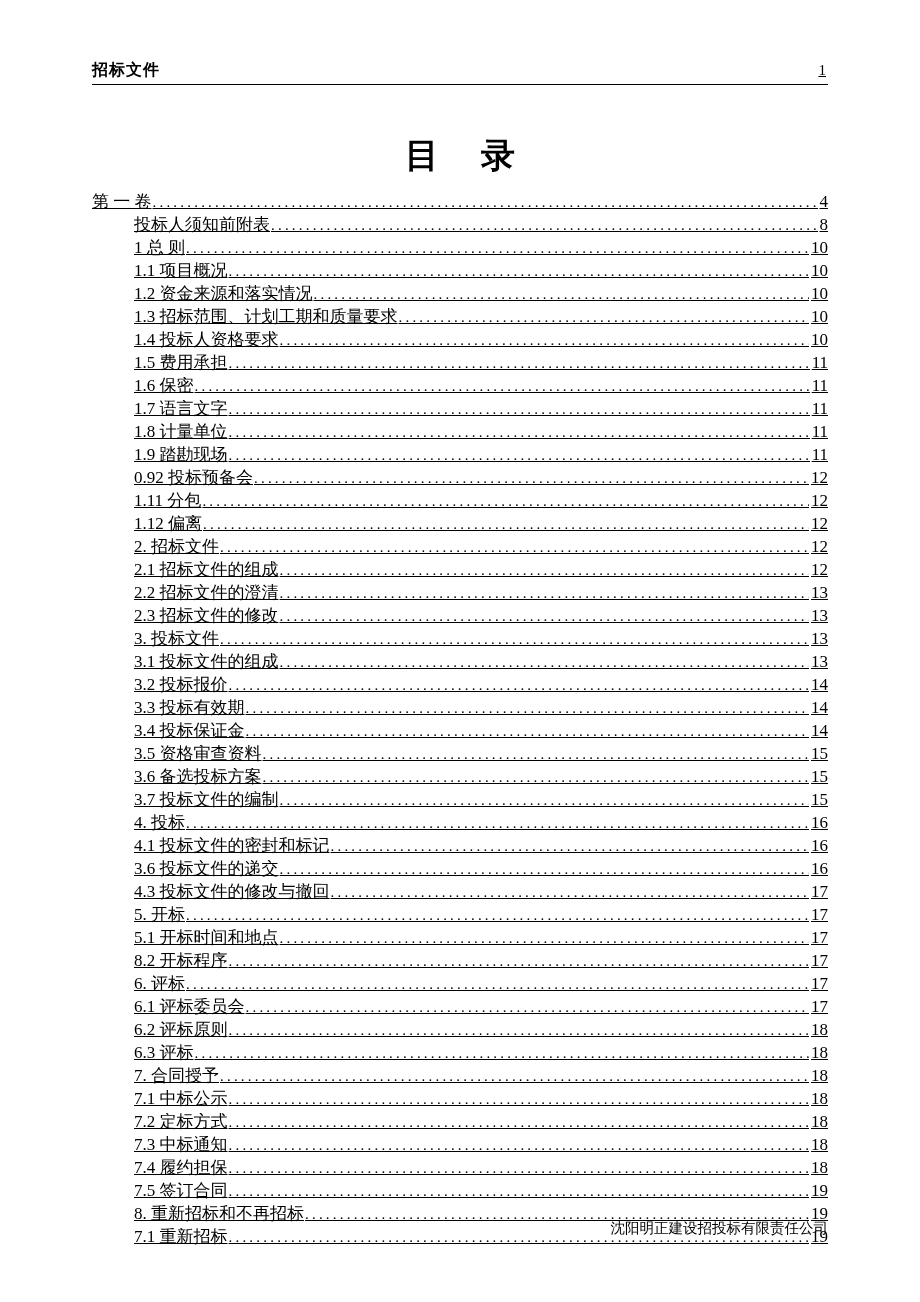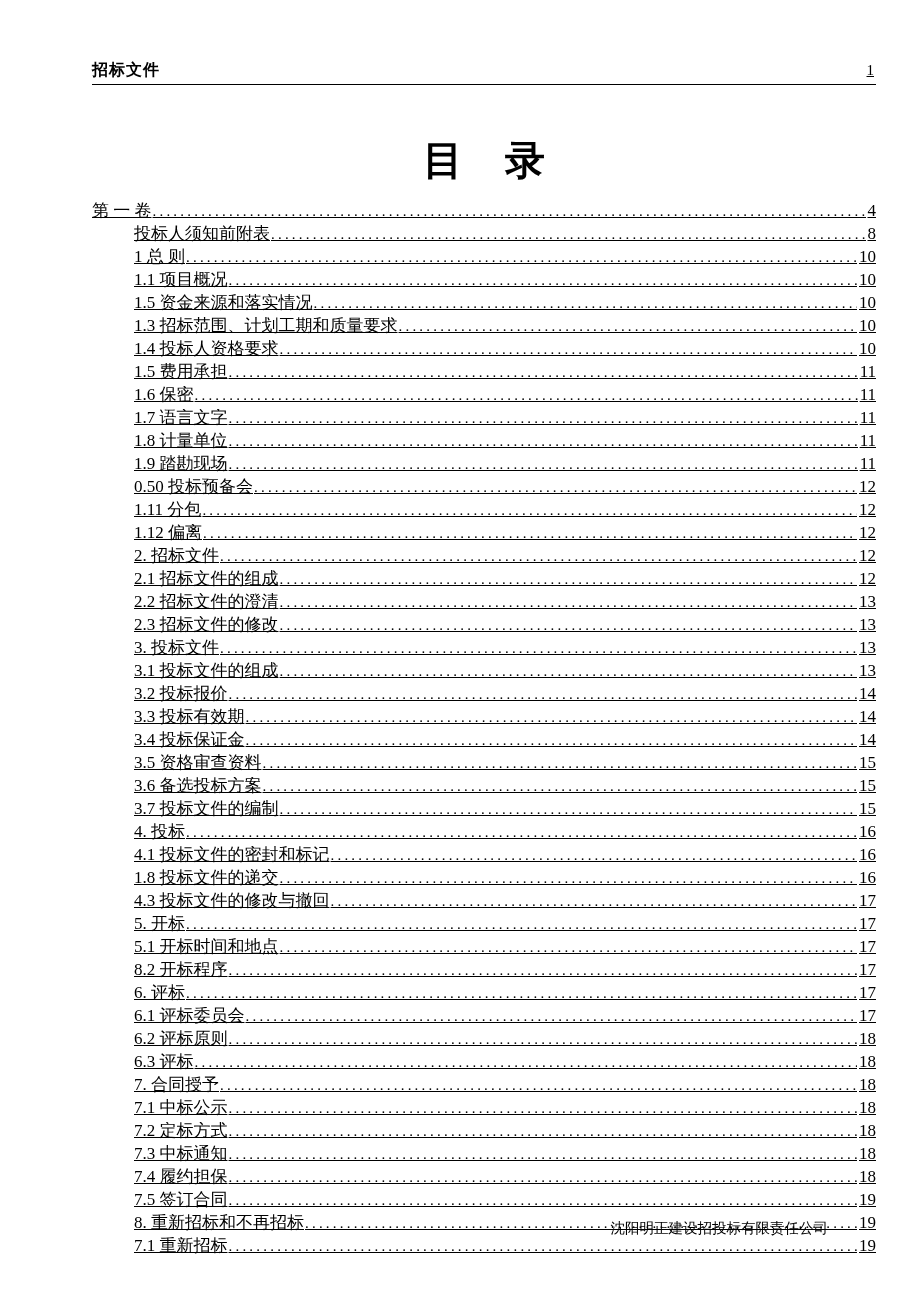--- a/index.html
+++ b/index.html
@@ -5,21 +5,21 @@
     * { margin: 0; padding: 0; box-sizing: border-box; }
     body {
       width: 920px;
       height: 1302px;
       background: #fff;
       font-family: "SimSun", "宋体", serif;
       color: #000;
       position: relative;
     }
     .page {
-      padding: 60px 44px 50px 92px;
+      padding: 60px 92px 50px 92px;
       position: relative;
       height: 100%;
     }
     .header {
       display: flex;
       justify-content: space-between;
       align-items: baseline;
       border-bottom: 1.5px solid #000;
       padding-bottom: 3px;
       margin-bottom: 4px;
@@ -29,21 +29,21 @@
       font-weight: bold;
       letter-spacing: 1px;
     }
     .header-pagenum {
       font-size: 15px;
       text-decoration: underline;
       padding-right: 2px;
     }
     .title {
       text-align: center;
-      font-size: 40px;
+      font-size: 34px;
       font-weight: bold;
       letter-spacing: 42px;
       margin-top: 48px;
       margin-bottom: 14px;
       padding-left: 42px;
     }
     .toc {
       font-size: 17px;
       line-height: 1.0;
       text-decoration: underline;
@@ -103,21 +103,21 @@
         <span class="toc-label">1  总  则</span>
         <span class="toc-dots"></span>
         <span class="toc-page">10</span>
       </div>
       <div class="toc-row indent-1">
         <span class="toc-label">1.1 项目概况</span>
         <span class="toc-dots"></span>
         <span class="toc-page">10</span>
       </div>
       <div class="toc-row indent-1">
-        <span class="toc-label">1.5 资金来源和落实情况</span>
+        <span class="toc-label">1.2 资金来源和落实情况</span>
         <span class="toc-dots"></span>
         <span class="toc-page">10</span>
       </div>
       <div class="toc-row indent-1">
         <span class="toc-label">1.3 招标范围、计划工期和质量要求</span>
         <span class="toc-dots"></span>
         <span class="toc-page">10</span>
       </div>
       <div class="toc-row indent-1">
         <span class="toc-label">1.4 投标人资格要求</span>
@@ -143,21 +143,21 @@
         <span class="toc-label">1.8 计量单位</span>
         <span class="toc-dots"></span>
         <span class="toc-page">11</span>
       </div>
       <div class="toc-row indent-1">
         <span class="toc-label">1.9 踏勘现场</span>
         <span class="toc-dots"></span>
         <span class="toc-page">11</span>
       </div>
       <div class="toc-row indent-1">
-        <span class="toc-label">0.50 投标预备会</span>
+        <span class="toc-label">0.92 投标预备会</span>
         <span class="toc-dots"></span>
         <span class="toc-page">12</span>
       </div>
       <div class="toc-row indent-1">
         <span class="toc-label">1.11 分包</span>
         <span class="toc-dots"></span>
         <span class="toc-page">12</span>
       </div>
       <div class="toc-row indent-1">
         <span class="toc-label">1.12 偏离</span>
@@ -228,21 +228,21 @@
         <span class="toc-label">4. 投标</span>
         <span class="toc-dots"></span>
         <span class="toc-page">16</span>
       </div>
       <div class="toc-row indent-1">
         <span class="toc-label">4.1 投标文件的密封和标记</span>
         <span class="toc-dots"></span>
         <span class="toc-page">16</span>
       </div>
       <div class="toc-row indent-1">
-        <span class="toc-label">1.8 投标文件的递交</span>
+        <span class="toc-label">3.6 投标文件的递交</span>
         <span class="toc-dots"></span>
         <span class="toc-page">16</span>
       </div>
       <div class="toc-row indent-1">
         <span class="toc-label">4.3 投标文件的修改与撤回</span>
         <span class="toc-dots"></span>
         <span class="toc-page">17</span>
       </div>
       <div class="toc-row indent-1">
         <span class="toc-label">5. 开标</span>

